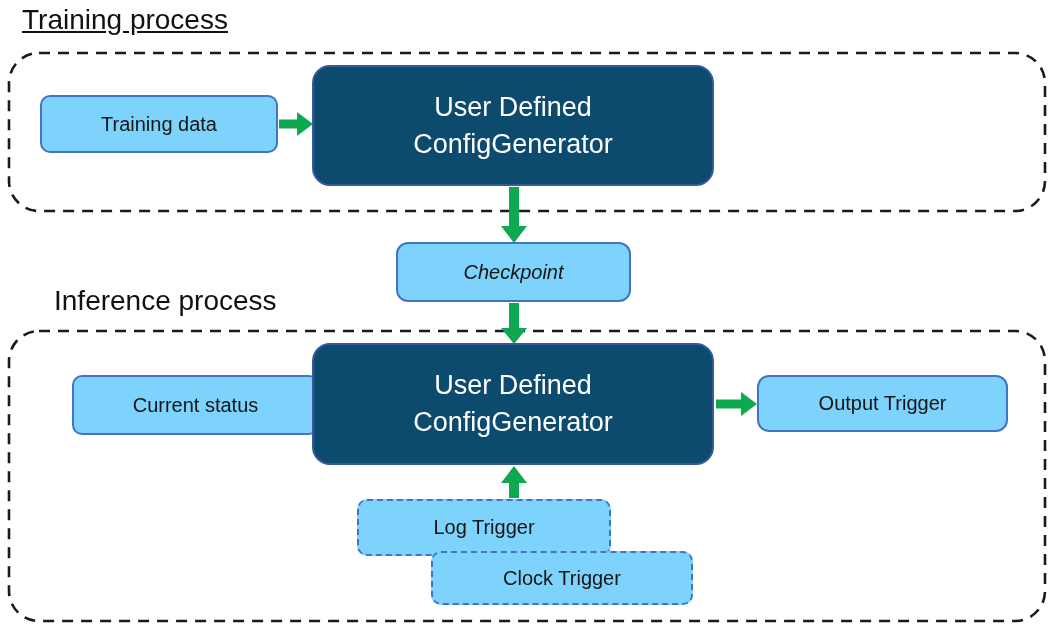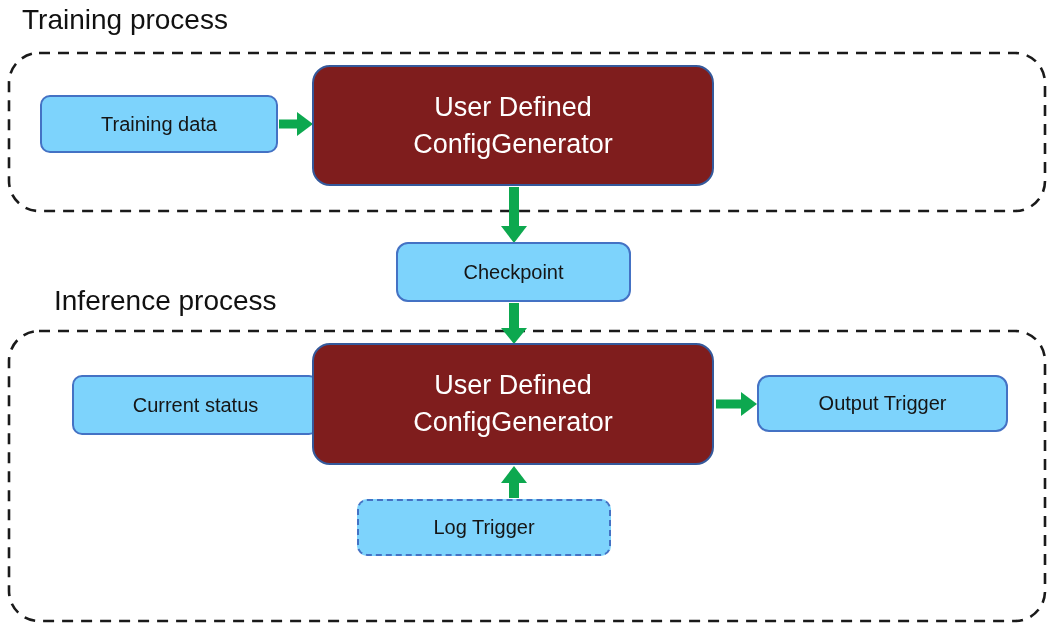--- a/index.html
+++ b/index.html
@@ -36,38 +36,38 @@
     box-sizing: border-box;
     font-size: 20px;
     color: #151515;
     background: #7dd3fc;
   }
   .outline-box {
     border: 2px solid #4472C4;
     border-radius: 10px;
   }
   .blue-box {
-    background: #7f1d1d;
+    background: #0c4a6e;
     border: 2px solid #35599b;
     border-radius: 18px;
     color: #ffffff;
     font-size: 27px;
     line-height: 37px;
     white-space: pre-line;
   }
   .trigger-box {
     border: 2px dashed #4472C4;
     border-radius: 10px;
   }
-  #training-title { left: 22px; top: 4px; }
+  #training-title { left: 22px; top: 4px; text-decoration: underline; }
   #inference-title { left: 18px; top: 285px; margin-left: 36px; }
 
   #training-data-box { left: 40px;  top: 95px;  width: 238px; height: 58px; }
   #generator-training-box { left: 312px; top: 65px;  width: 402px; height: 121px; }
-  #checkpoint-box { left: 396px; top: 242px; width: 235px; height: 60px; border-radius: 12px; }
+  #checkpoint-box { left: 396px; top: 242px; width: 235px; height: 60px; border-radius: 12px; font-style: italic; }
   #current-status-box { left: 28px;  top: 375px; width: 247px; height: 60px; margin-left: 44px; }
   #generator-inference-box { left: 312px; top: 343px; width: 402px; height: 122px; }
   #output-config-box { left: 757px; top: 375px; width: 251px; height: 57px; border-radius: 12px; }
   #log-trigger-box { left: 357px; top: 499px; width: 254px; height: 57px; z-index: 1; }
   #clock-trigger-box { left: 431px; top: 551px; width: 262px; height: 54px; z-index: 2; }
 </style>
 </head>
 <body>
 
 <div class="canvas">
@@ -135,14 +135,17 @@
   </div>
 
   <div class="node outline-box" id="output-config-box">
     <span>Output Trigger</span>
   </div>
 
   <div class="node trigger-box" id="log-trigger-box">
     <span>Log Trigger</span>
   </div>
 
+  <div class="node trigger-box" id="clock-trigger-box">
+    <span>Clock Trigger</span>
+  </div>
 
 </div>
 
 </body></html>

